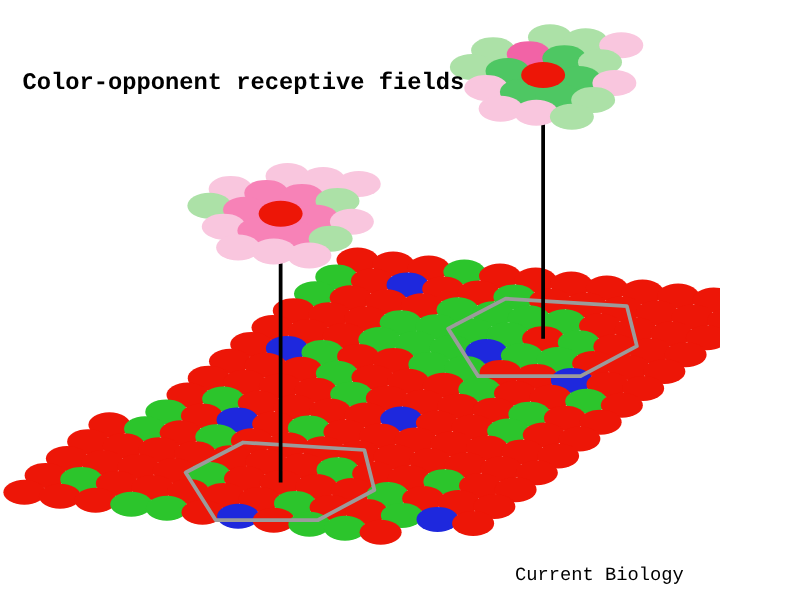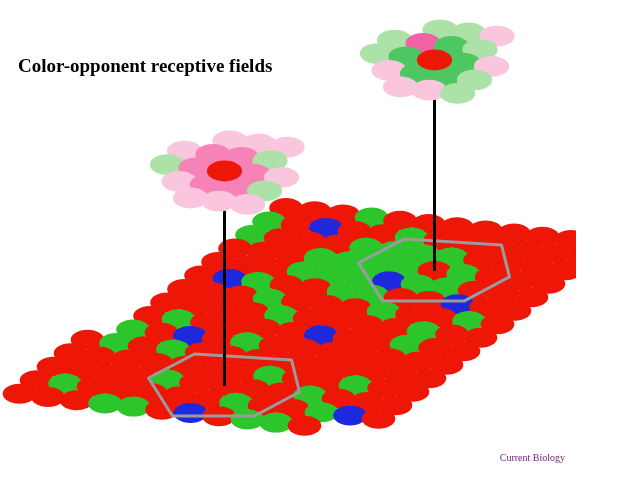--- a/index.html
+++ b/index.html
@@ -1,43 +1,43 @@
 <!DOCTYPE html>
 <html><head>
 <meta charset="utf-8">
 <style>
   html,body{margin:0;padding:0;background:#ffffff;}
   .stage{
     position:relative;
     width:576px;height:480px;
     background:#ffffff;
     overflow:hidden;
-    font-family:Liberation Serif, serif;
+    font-family:Liberation Mono, monospace;
   }
   .stage svg{position:absolute;left:0;top:0;}
   .caption{
     position:absolute;
     color:#000;
     white-space:nowrap;
   }
   .title{
     left:18px;top:55px;
     font-size:19px;
     font-weight:bold;
   }
   .mosaic-label{
     left:382px;top:405px;
     font-size:19px;
     font-weight:bold;
   }
   .credit{
-    right:11px;top:452px;
-    font-size:10px;
+    right:29px;top:452px;
+    font-size:15px;
     font-weight:normal;
-    color:#701a75;
+    color:#000000;
   }
 </style>
 </head>
 <body>
 
 <div class="stage">
   <svg width="640" height="480" viewBox="0 0 640 480">
     <g id="mosaic-layer">
         <ellipse cx="286" cy="208" rx="16.8" ry="10" fill="#ed1607"></ellipse>
         <ellipse cx="314.5" cy="211.2" rx="16.8" ry="10" fill="#ed1607"></ellipse>

